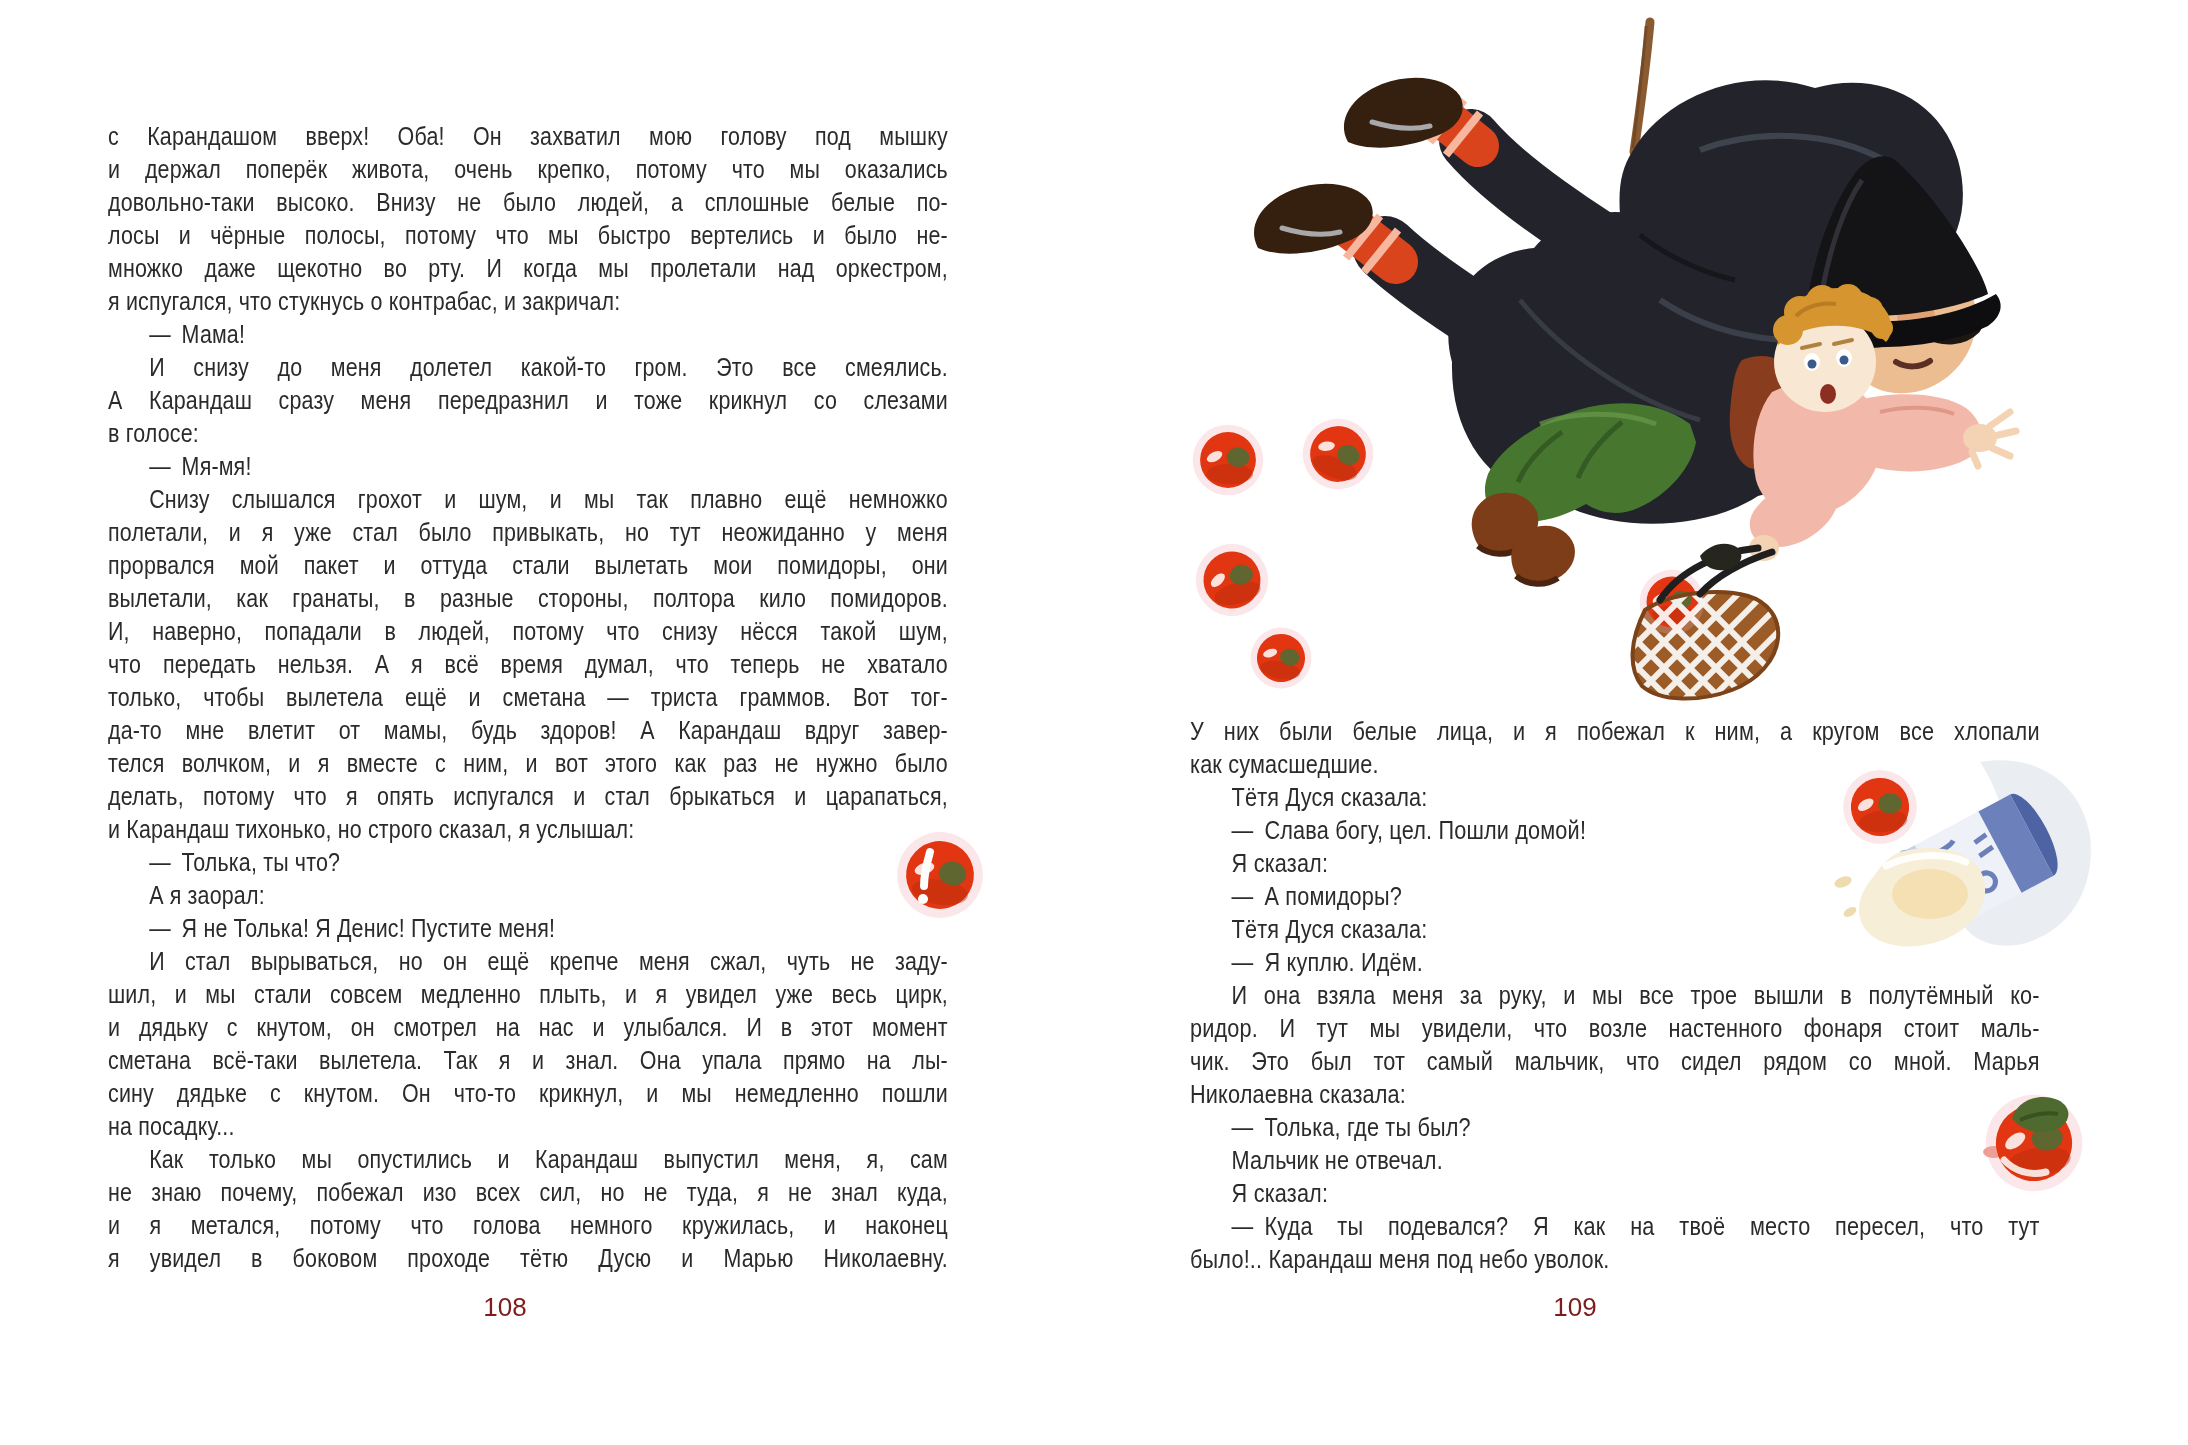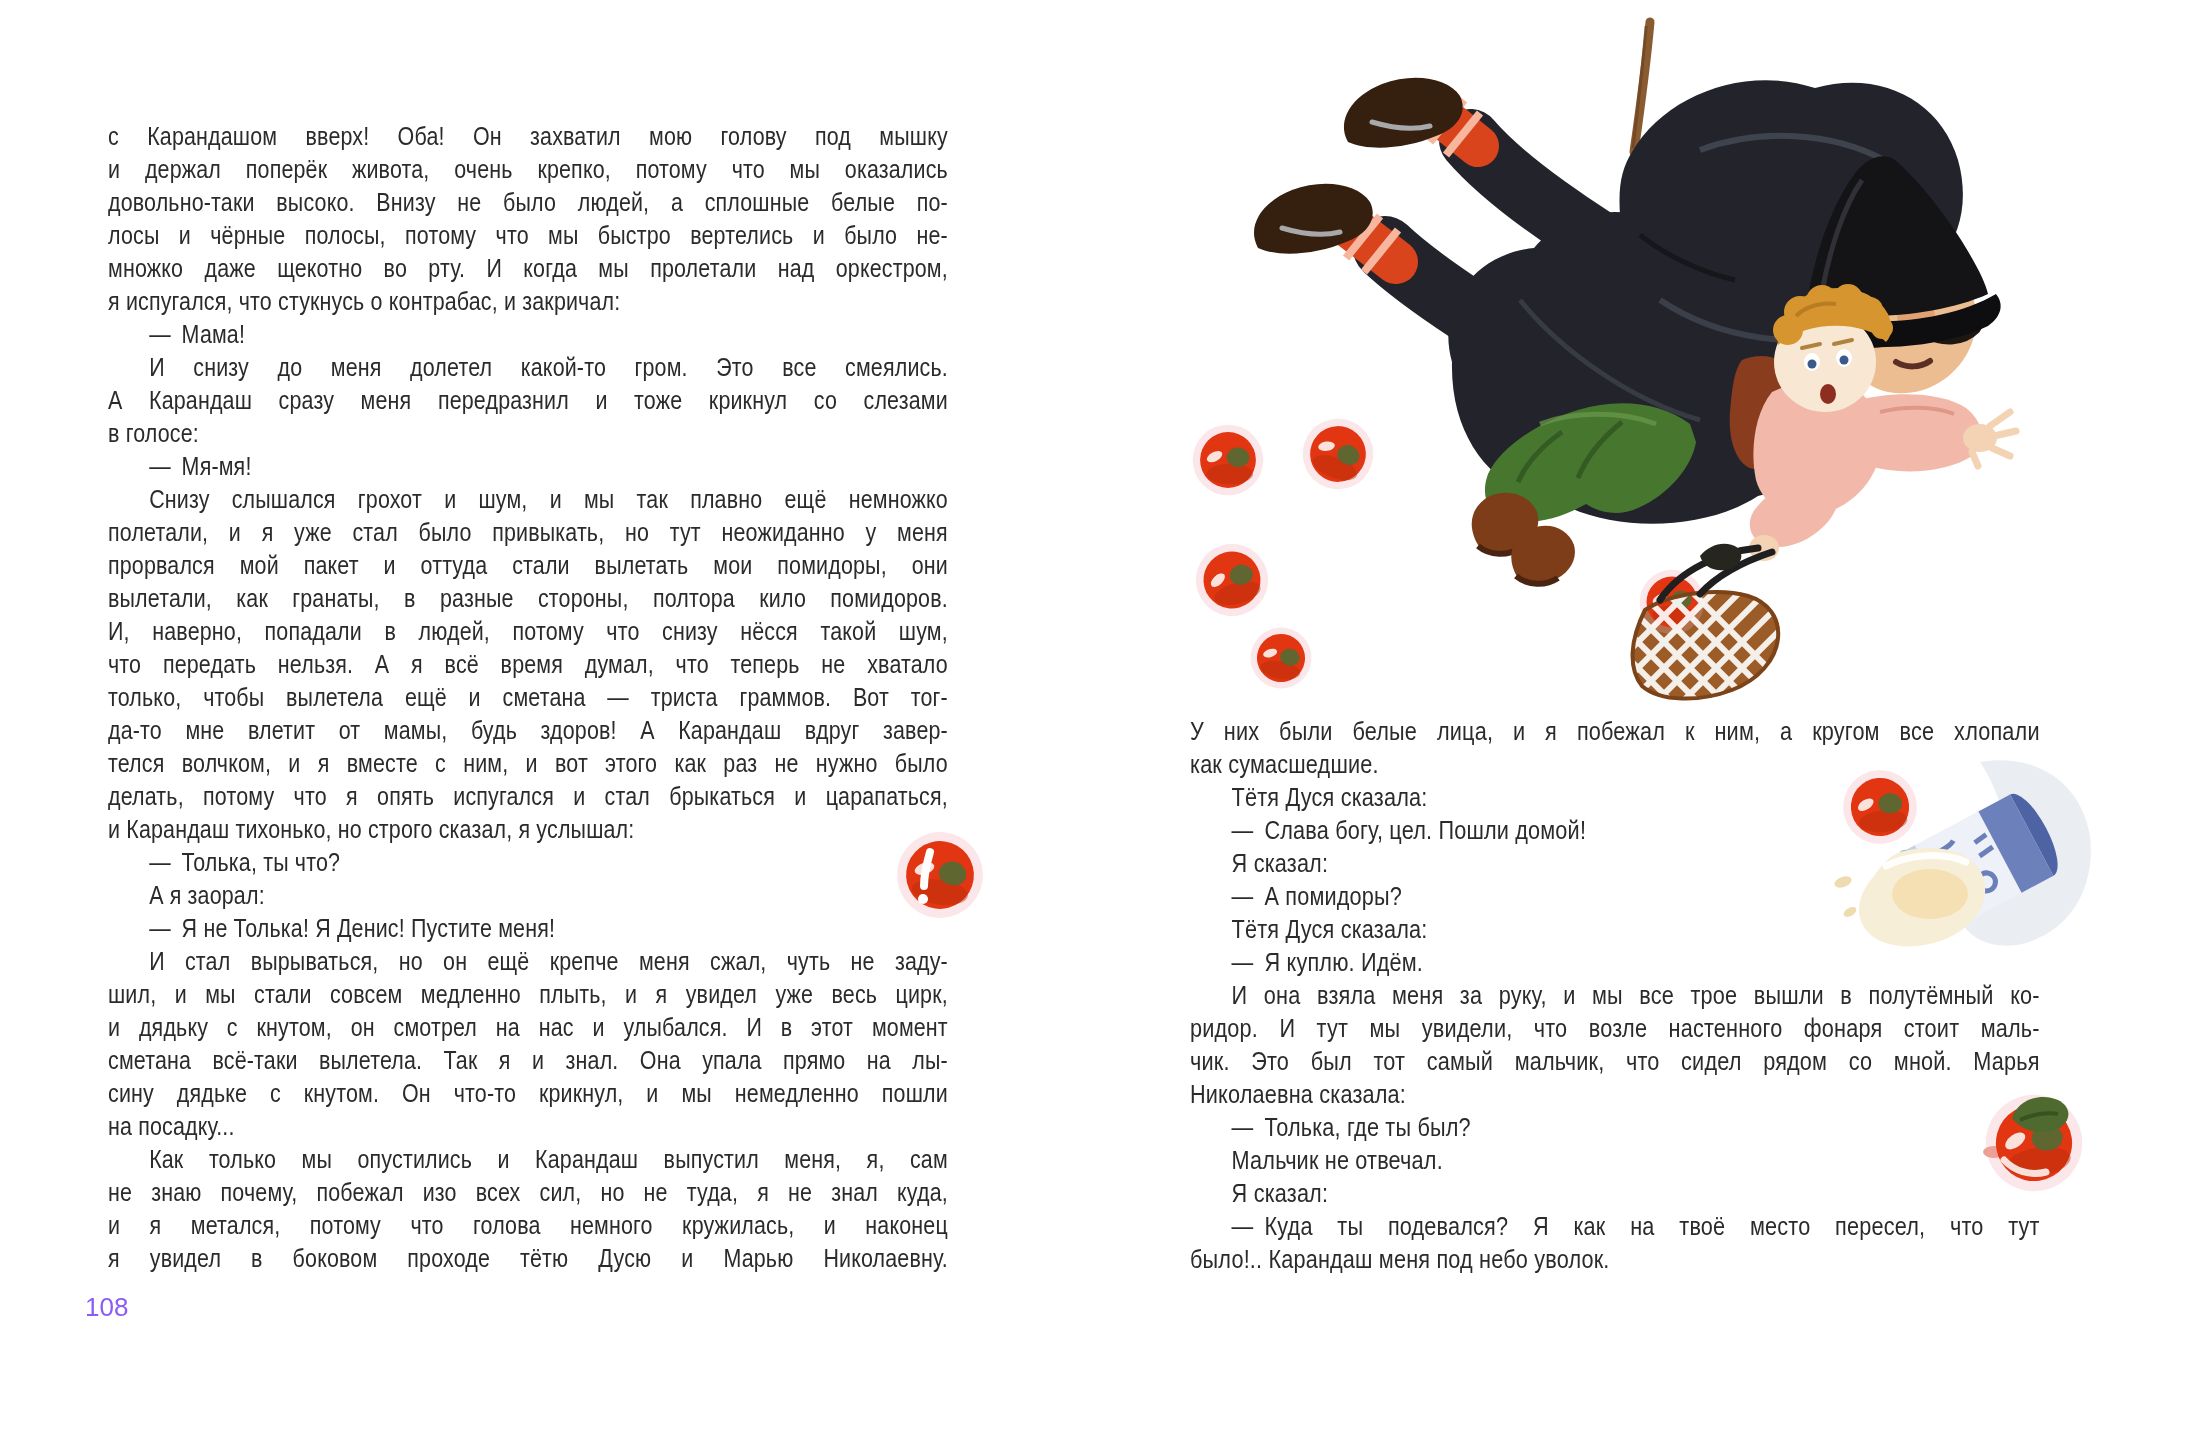--- a/index.html
+++ b/index.html
@@ -18,21 +18,21 @@
   .line{
     height:33px;line-height:33px;font-size:25px;
     color:var(--c-text,#2b2b2b);
     white-space:nowrap;overflow:hidden;
     letter-spacing:0.2px;
   }
   .line.j{white-space:normal;text-align:justify;text-align-last:justify;text-justify:inter-word;}
   .line.i{text-indent:48px;}
   .pnum{
     position:absolute;top:1292px;height:30px;line-height:30px;
-    font-size:26px;color:#8b5cf6;text-align:left;
+    font-size:26px;color:#7f1d1d;text-align:center;
   }
   .pnum-left{left:85px;width:840px;}
   .pnum-right{left:1150px;width:850px;}
 </style>
 </head>
 <body>
 
 <div class="spread">
 
   <svg class="art" viewBox="0 0 2188 1445" aria-hidden="true">
@@ -284,14 +284,15 @@
       <div class="line i j">И она взяла меня за руку, и мы все трое вышли в полутёмный ко-</div>
       <div class="line j">ридор. И тут мы увидели, что возле настенного фонаря стоит маль-</div>
       <div class="line j">чик. Это был тот самый мальчик, что сидел рядом со мной. Марья</div>
       <div class="line">Николаевна сказала:</div>
       <div class="line i">— Толька, где ты был?</div>
       <div class="line i">Мальчик не отвечал.</div>
       <div class="line i">Я сказал:</div>
       <div class="line i j">— Куда ты подевался? Я как на твоё место пересел, что тут</div>
       <div class="line">было!.. Карандаш меня под небо уволок.</div>
     </div>
+  <div class="pnum pnum-right">109</div>
 
 </div>
 
 </body></html>

